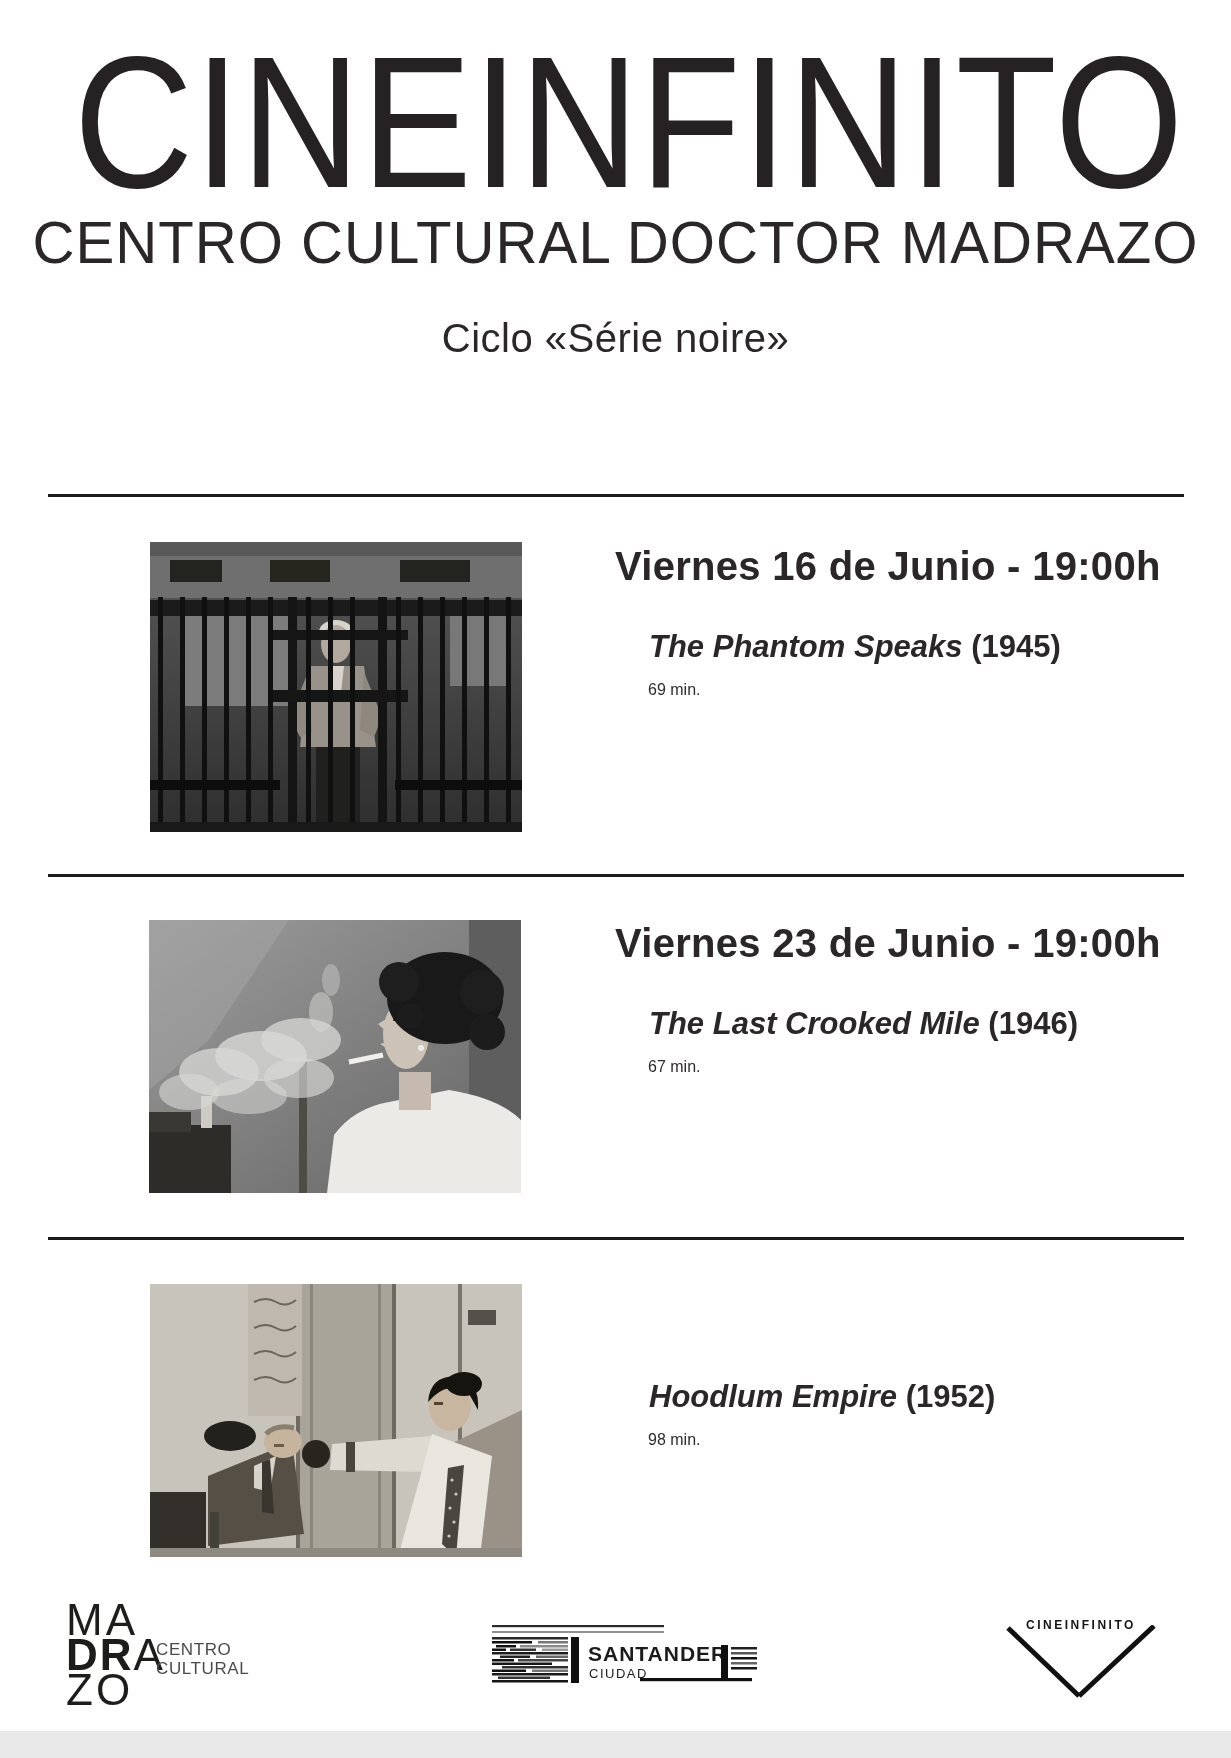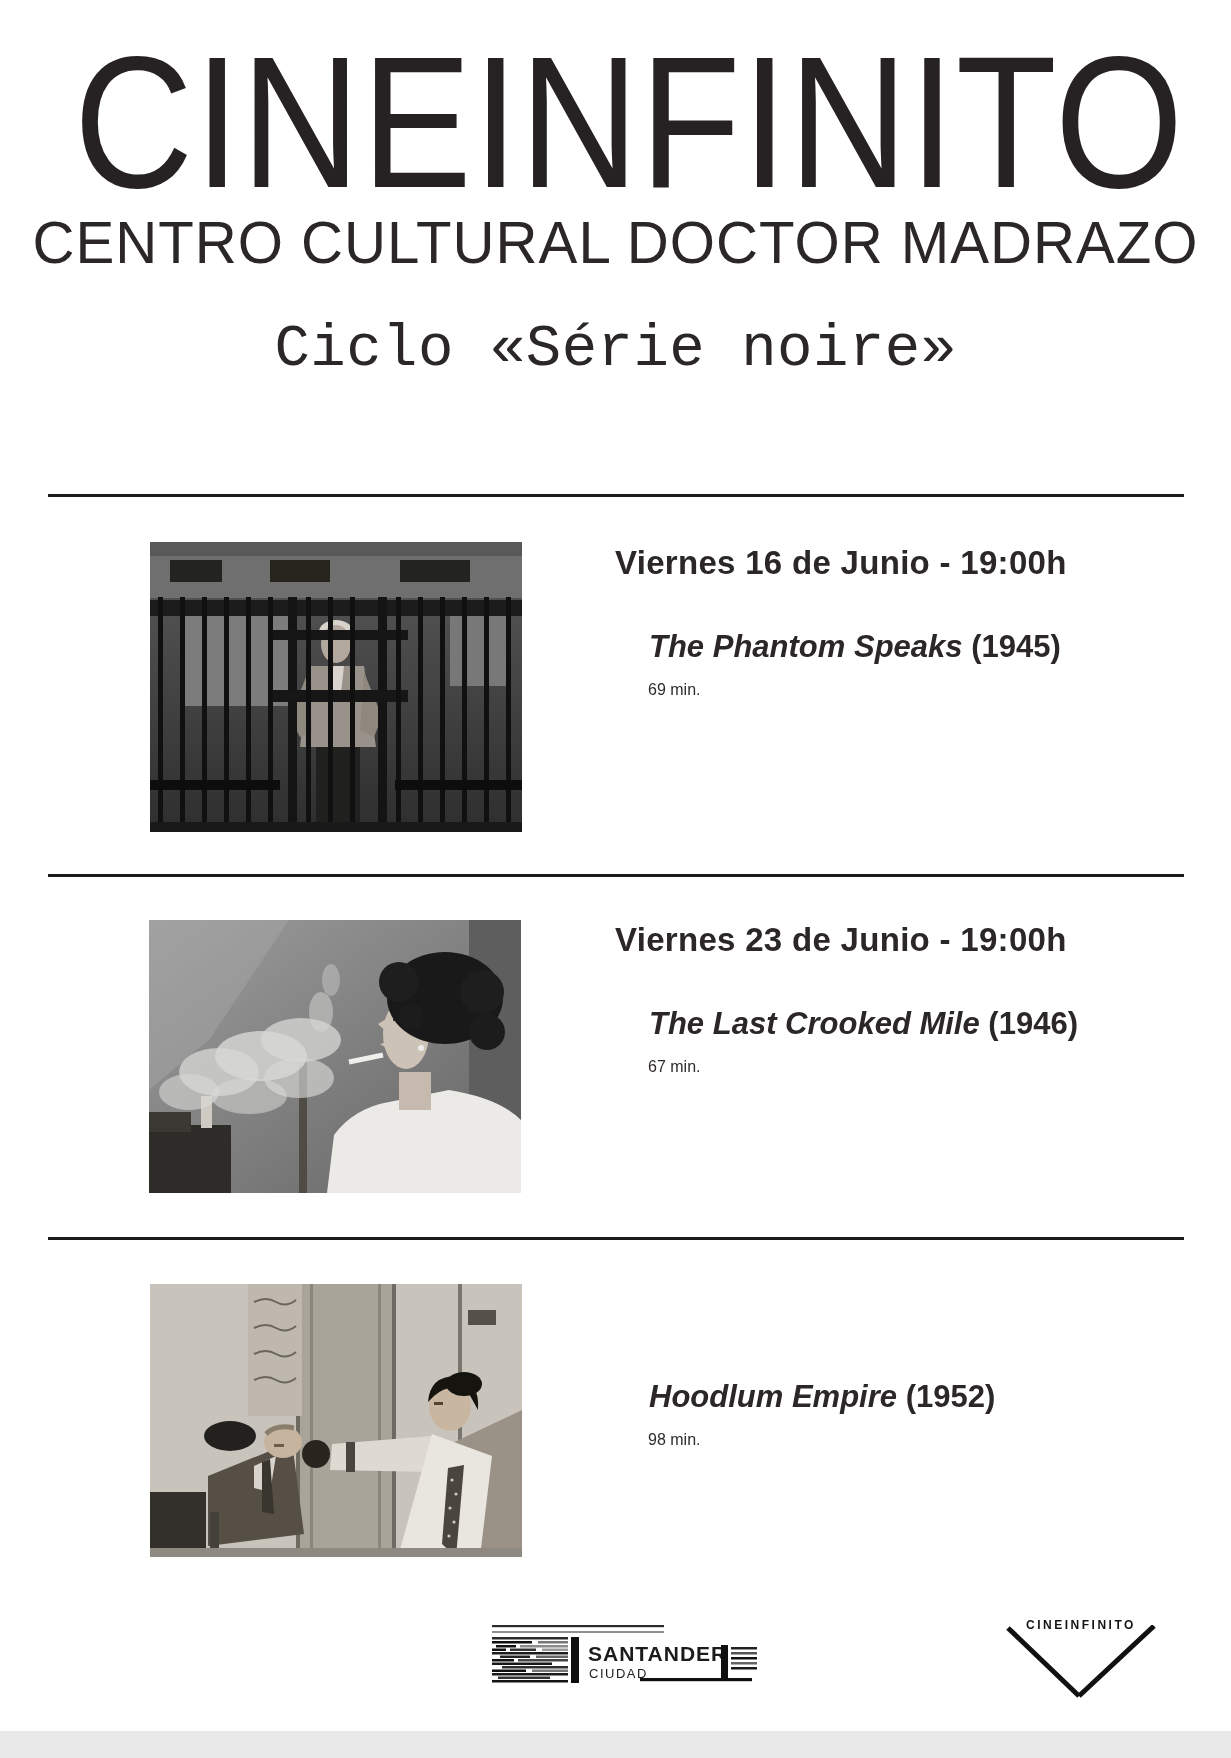--- a/index.html
+++ b/index.html
@@ -22,41 +22,41 @@
   }
   .sub-title {
     position:absolute; top:210px; left:0; width:1231px;
     font-size:60px; font-weight:300; line-height:1.1;
     text-align:center; letter-spacing:1px;
     transform:scaleX(0.97); transform-origin:center;
     white-space:nowrap; color:#2b2728;
   }
   .cycle-title {
     position:absolute; top:316px; left:0; width:1231px;
-    font-size:59px; font-weight:300; text-align:center;
-    letter-spacing:0.5px; color:#2b2728; white-space:nowrap;font-family:Liberation Mono, monospace;
+    font-size:40px; font-weight:300; text-align:center;
+    letter-spacing:0.5px; color:#2b2728; white-space:nowrap;
   }
   .rule {
     position:absolute; left:48px; width:1136px; height:3px;
     background:#1c1c1c;
   }
   .rule-1 { top:494px; }
   .rule-2 { top:874px; }
   .rule-3 { top:1237px; }
   
   .still {
     position:absolute; left:150px; display:block;
     background:#444;
   }
   .still-1 { top:542px; }
   .still-2 { top:920px; left:149px; }
   .still-3 { top:1284px; }
   .screen-date {
     position:absolute; left:615px;
-    font-size:33px; font-weight:bold; letter-spacing:0.3px;
+    font-size:40px; font-weight:bold; letter-spacing:0.3px;
     color:#2b2728; white-space:nowrap; margin:0;
   }
   .date-1 { top:544px; }
   .date-2 { top:921px; }
   .date-3 { top:1297px; }
   .film-line {
     position:absolute; left:649px;
     font-size:31px; font-weight:bold; color:#2b2728;
     white-space:nowrap; margin:0;
   }
@@ -271,20 +271,31 @@
     <rect x="60" y="228" width="9" height="45" fill="#44403a"></rect>
     <rect x="0" y="264" width="372" height="9" fill="#8f8a81"></rect>
   </svg>
 
   <h3 class="film-line film-3">
     <span class="film-name">Hoodlum Empire</span>
     <span class="film-year">(1952)</span>
   </h3>
   <p class="film-duration dur-3">98 min.</p>
 
+  <div class="madrazo">
+    <div class="letters">
+      <div><span>MA</span></div>
+      <div><b>DR</b><span>A</span></div>
+      <div><span>ZO</span></div>
+    </div>
+    <div class="tagline">
+      <div>CENTRO</div>
+      <div>CULTURAL</div>
+    </div>
+  </div>
 
   <div class="santander">
     <svg width="265" height="62" viewBox="0 0 265 62">
       <rect x="0" y="0" width="172" height="2.2" fill="#2b2b2b"></rect>
       <rect x="0" y="6" width="172" height="2" fill="#8f8f8f"></rect>
       <g>
         <rect x="0" y="12" width="76" height="2.5" fill="#2a2a2a"></rect>
         <rect x="0" y="16" width="40" height="2.5" fill="#111"></rect>
           <rect x="46" y="16" width="30" height="2.5" fill="#777"></rect>
         <rect x="4" y="20" width="20" height="2.5" fill="#111"></rect>

